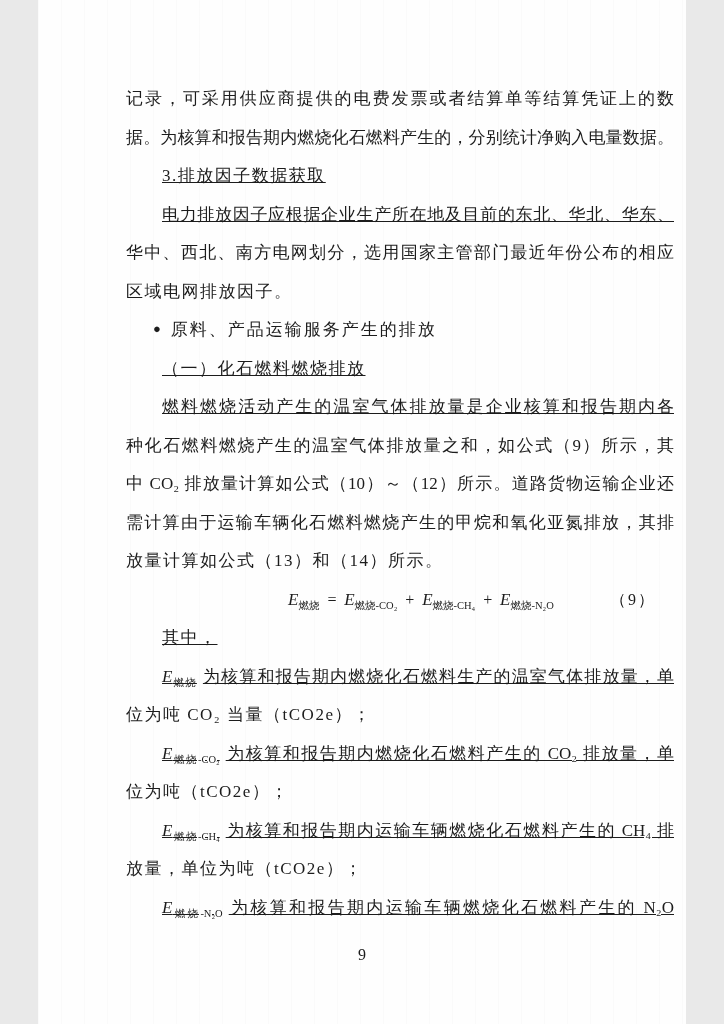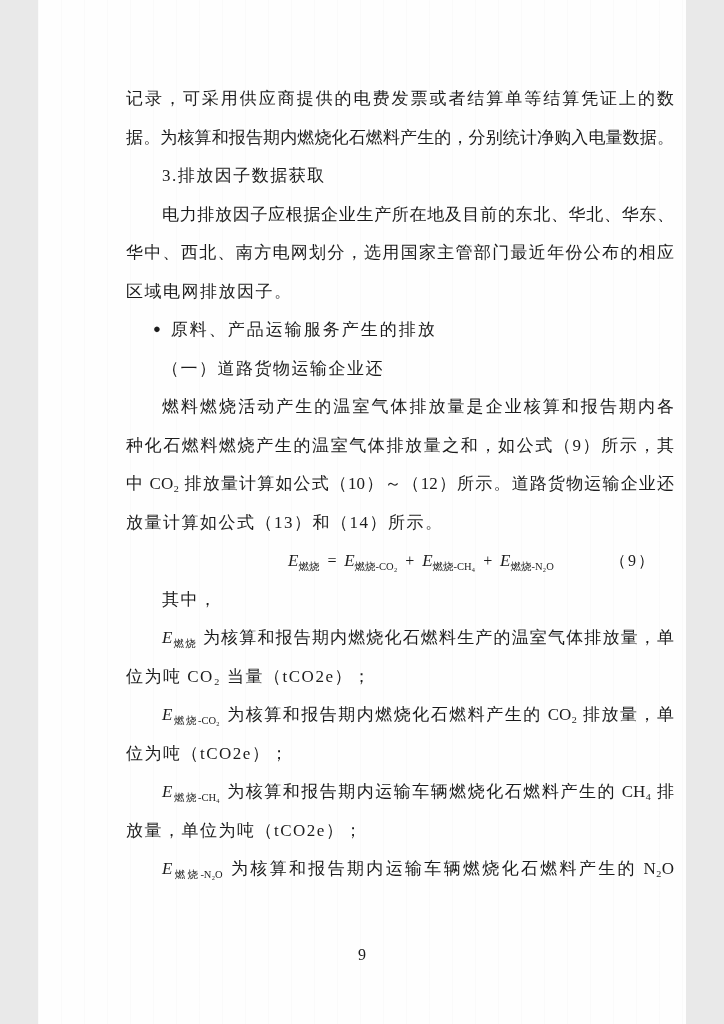--- a/index.html
+++ b/index.html
@@ -26,21 +26,21 @@
     font-size: 17px;
   }
   .line {
     height: 38.5px;
     line-height: 38.5px;
     text-align: justify;
     white-space: normal;
   }
   .jl { text-align-last: justify; }
   .end { letter-spacing: 1.5px; text-align-last: left; }
-  .ind { text-indent: 36px; }
+  .ind { text-indent: 36px; text-decoration: underline; }
   .ind-s { text-indent: 27px; }
   .head { font-weight: 400; letter-spacing: 2px; }
   .bullet { font-size: 13px; margin-right: 8px; position: relative; top: -2px; }
   .var { letter-spacing: 0; white-space: nowrap; }
   .var i { font-family: "Liberation Serif", "DejaVu Serif", serif; font-style: italic; font-size: 17px; }
   .var sub { font-size: 10.5px; letter-spacing: 0; vertical-align: sub; }
   .var-lead { margin-right: 6px; }
   .formula {
     position: relative;
     text-align: left;
@@ -75,24 +75,25 @@
     <div class="line jl">据。为核算和报告期内燃烧化石燃料产生的，分别统计净购入电量数据。</div>
     <div class="line end ind">3.排放因子数据获取</div>
     <div class="line jl ind">电力排放因子应根据企业生产所在地及目前的东北、华北、华东、</div>
     <div class="line jl">华中、西北、南方电网划分，选用国家主管部门最近年份公布的相应</div>
     <div class="line end">区域电网排放因子。</div>
 
     <div class="line head ind-s">
       <span class="bullet">●</span><span>原料、产品运输服务产生的排放</span>
     </div>
 
-    <div class="line end ind">（一）道路货物运输企业还</div>
+    <div class="line end ind">（一）化石燃料燃烧排放</div>
     <div class="line jl ind">燃料燃烧活动产生的温室气体排放量是企业核算和报告期内各</div>
     <div class="line jl">种化石燃料燃烧产生的温室气体排放量之和，如公式（9）所示，其</div>
     <div class="line jl">中 CO₂ 排放量计算如公式（10）～（12）所示。道路货物运输企业还</div>
+    <div class="line jl">需计算由于运输车辆化石燃料燃烧产生的甲烷和氧化亚氮排放，其排</div>
     <div class="line end">放量计算如公式（13）和（14）所示。</div>
 
     <div class="line formula">
       <span class="var"><i>E</i><sub>燃烧</sub></span><span class="op">=</span><span class="var"><i>E</i><sub>燃烧-CO₂</sub></span><span class="op">+</span><span class="var"><i>E</i><sub>燃烧-CH₄</sub></span><span class="op">+</span><span class="var"><i>E</i><sub>燃烧-N₂O</sub></span>
       <span class="flabel">（9）</span>
     </div>
 
     <div class="line end ind">其中，</div>
 
     <div class="line jl ind">

